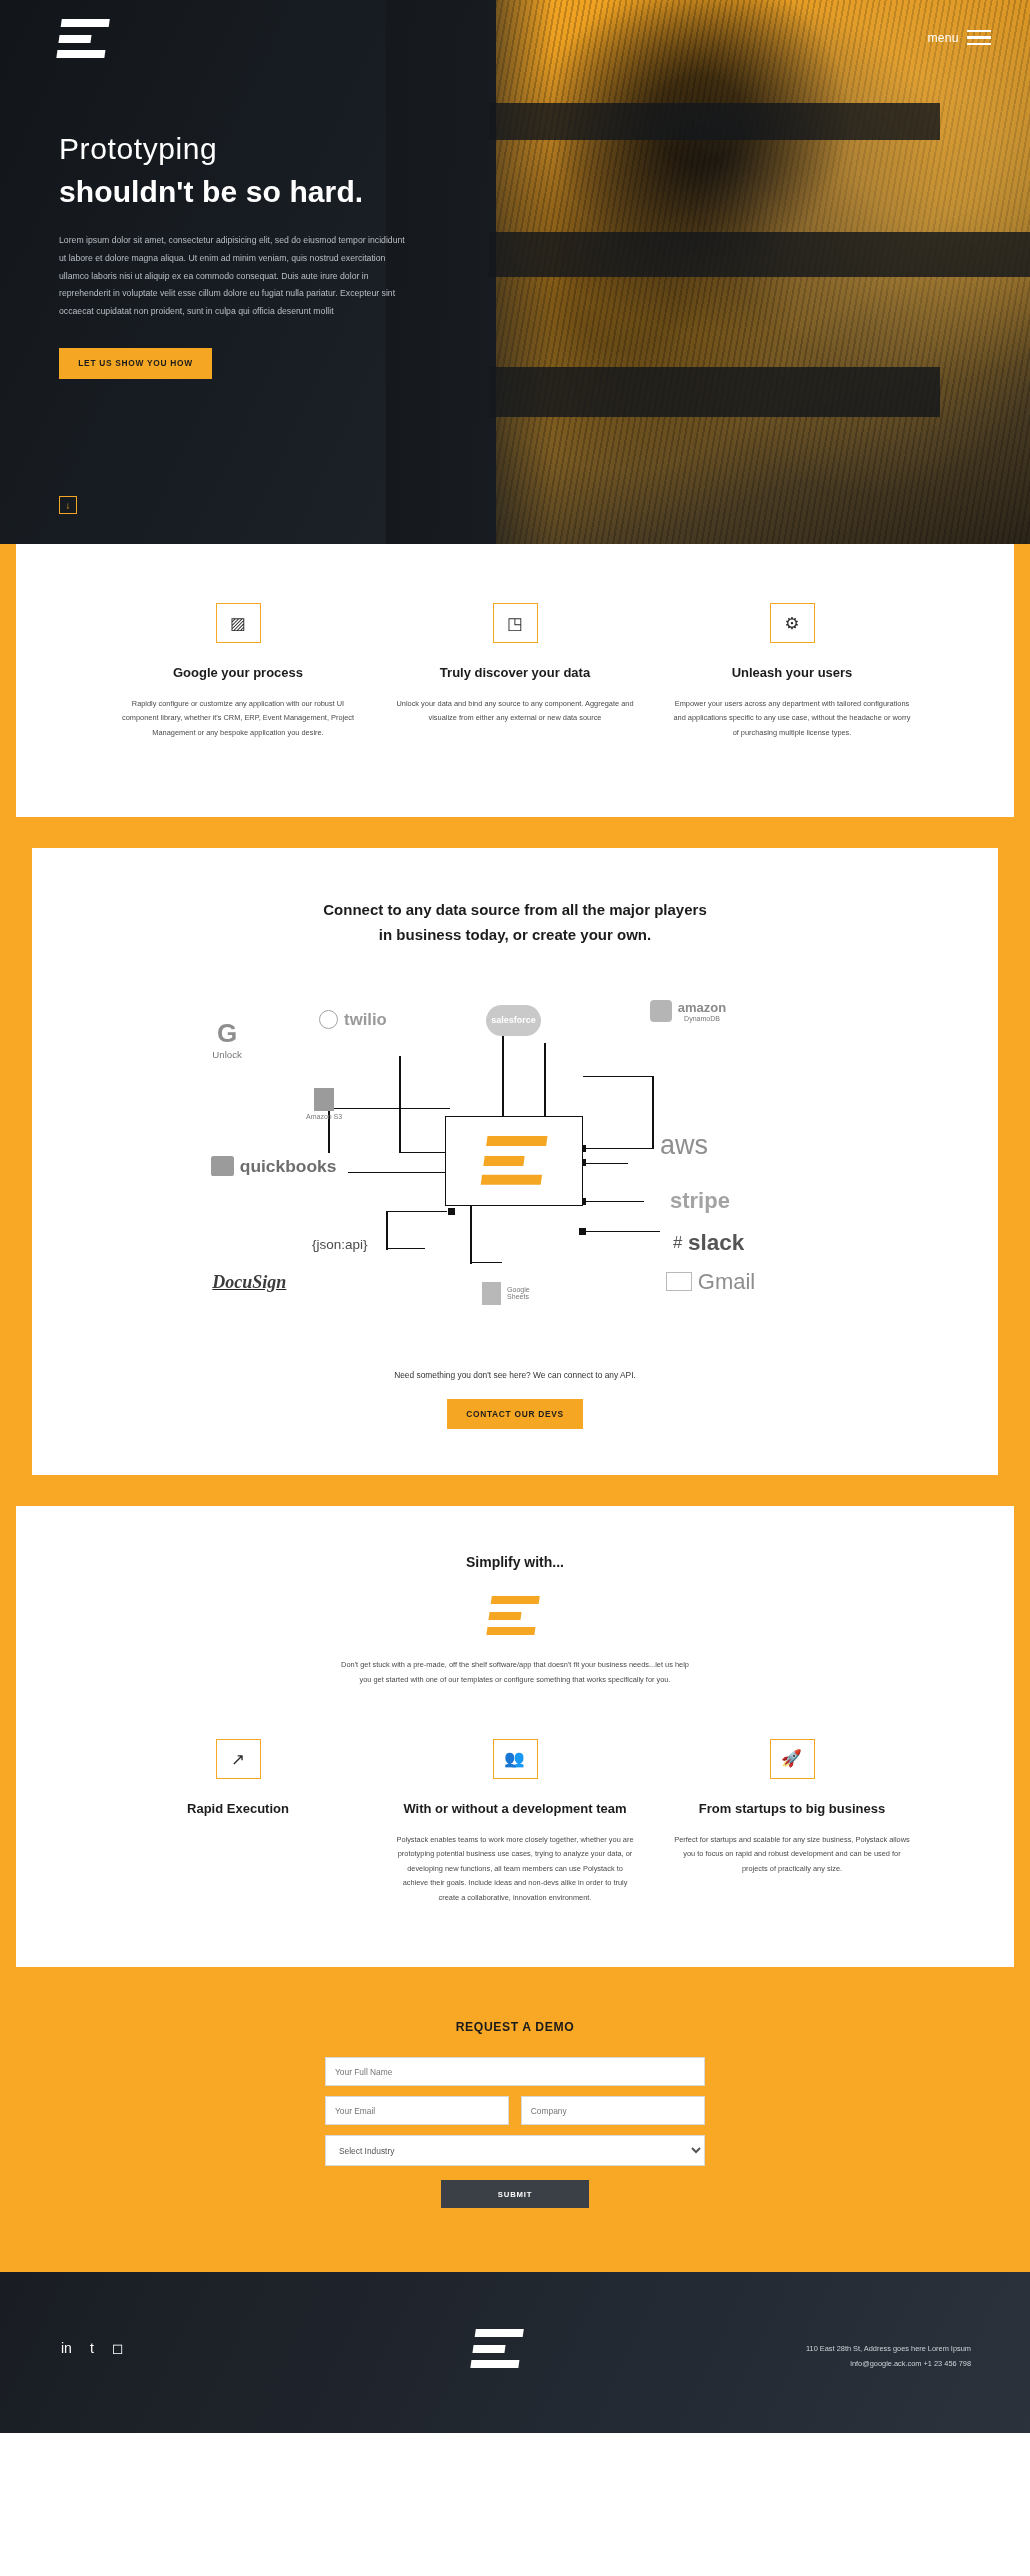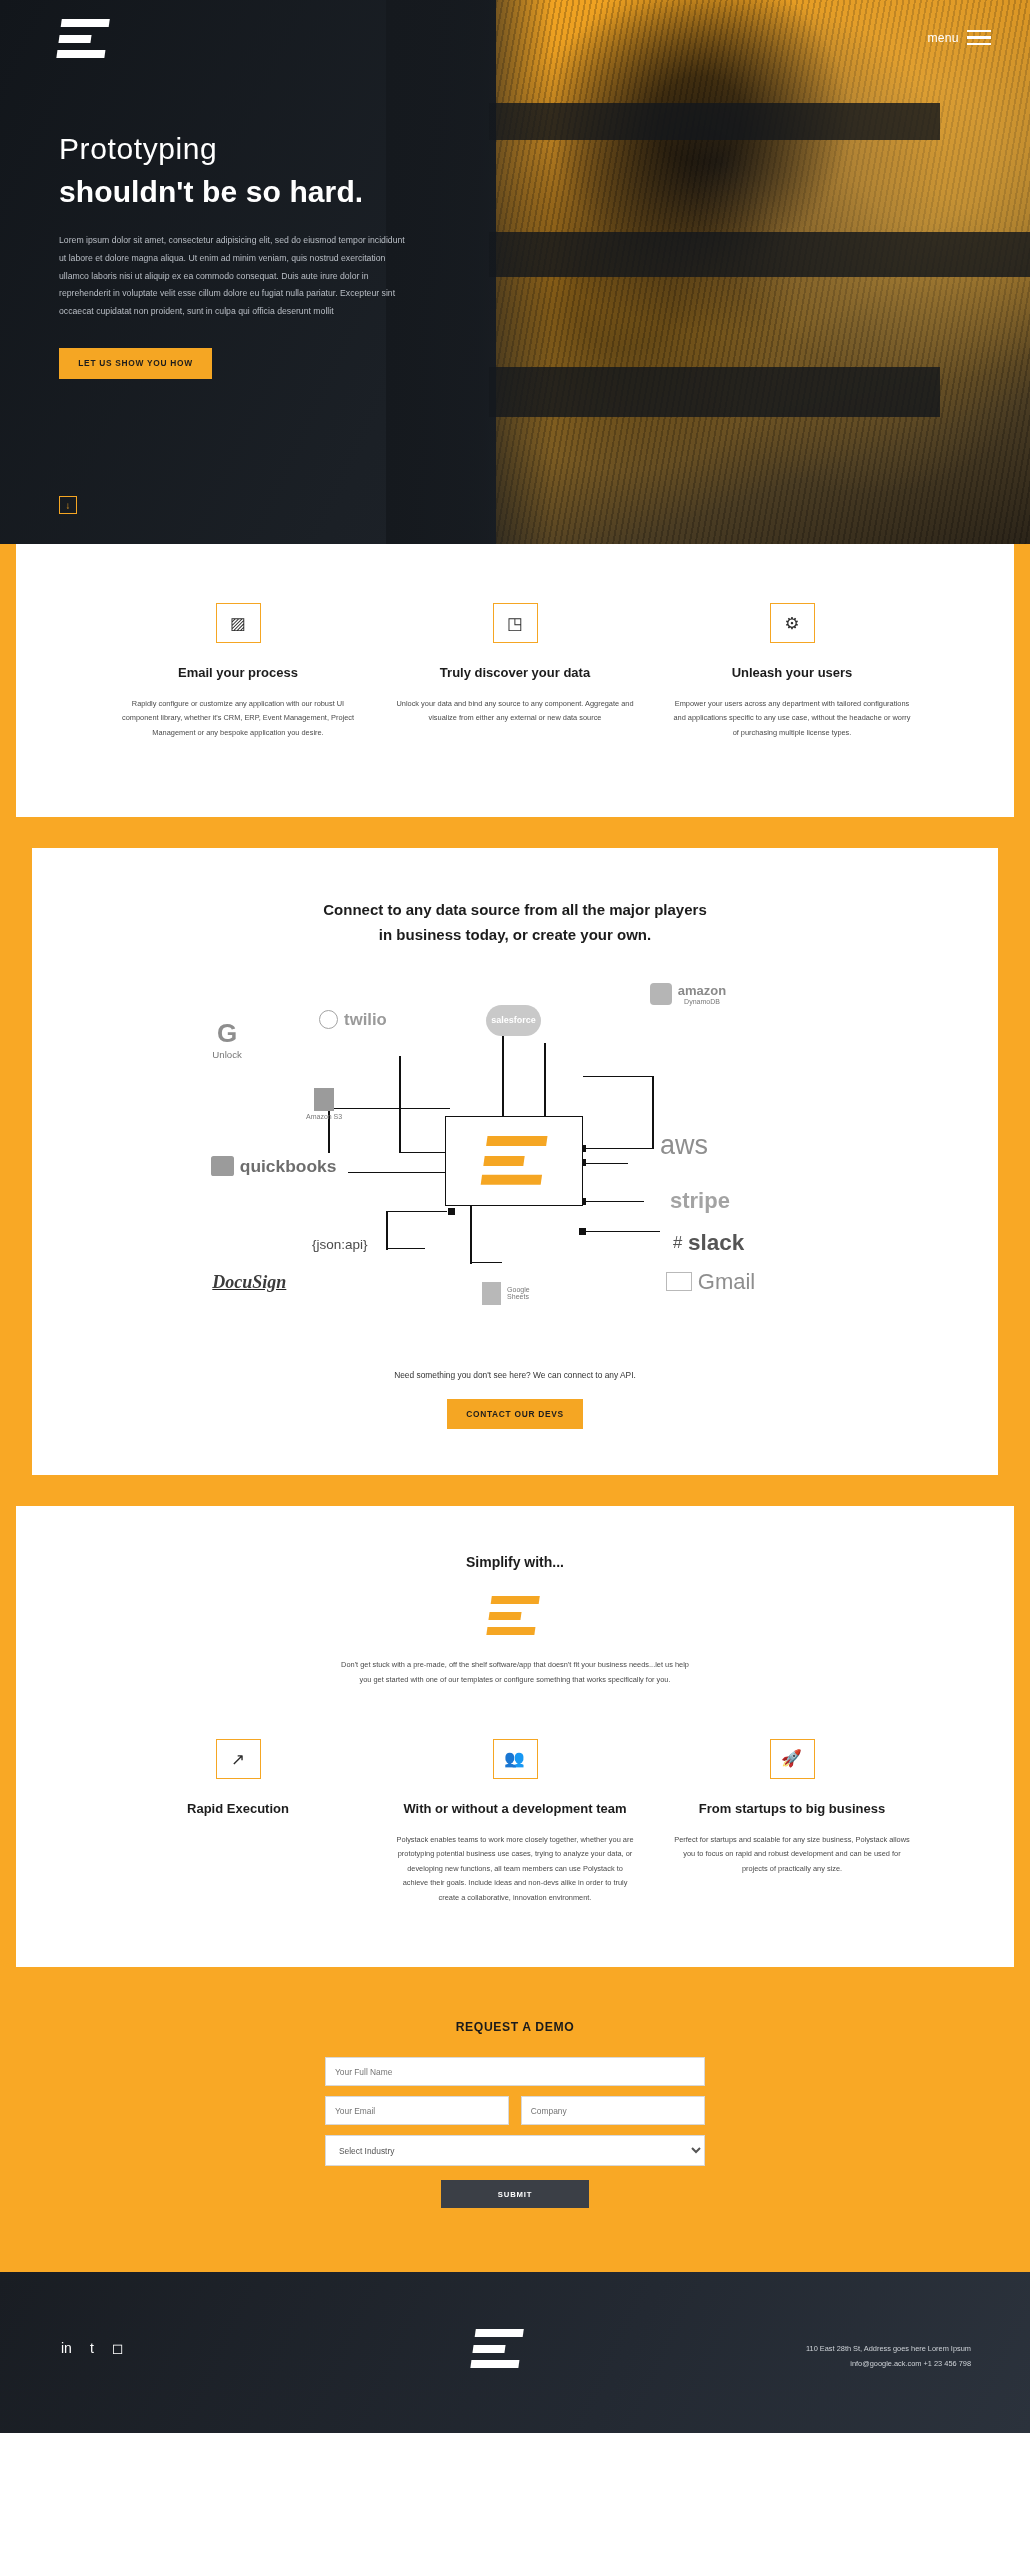--- a/index.html
+++ b/index.html
@@ -213,21 +213,21 @@
   </div>
 
   <div class="scroll-arrow">↓</div>
 </section>
 
 <section class="band-yellow">
   <div class="features">
     <div class="feature-row">
       <div class="feature-col">
         <div class="icon-box">▨</div>
-        <div class="feature-title">Email your process</div>
+        <div class="feature-title">Google your process</div>
         <div class="feature-text">Rapidly configure or customize any application with our robust UI component library, whether it's CRM, ERP, Event Management, Project Management or any bespoke application you desire.</div>
       </div>
       <div class="feature-col">
         <div class="icon-box">◳</div>
         <div class="feature-title">Truly discover your data</div>
         <div class="feature-text">Unlock your data and bind any source to any component. Aggregate and visualize from either any external or new data source</div>
       </div>
       <div class="feature-col">
         <div class="icon-box">⚙</div>
         <div class="feature-title">Unleash your users</div>
@@ -288,21 +288,21 @@
 
       <div class="node" style="left:126px;top:31px;">
         <span style="width:19.3px;height:19.3px;border:1.9px solid #a3a3a3;border-radius:50%;"></span>
         <span class="node-label">twilio</span>
       </div>
 
       <div class="node" style="left:293px;top:26px;flex-direction:column;gap:1.3px;">
         <span style="width:55px;height:31px;background:#c9c9c9;border-radius:16.7px;display:flex;align-items:center;justify-content:center;color:#fff;font-size:9px;font-weight:700;">salesforce</span>
       </div>
 
-      <div class="node" style="left:412px;top:4px;padding-left:45px;">
+      <div class="node" style="left:412px;top:21px;padding-left:45px;">
         <span style="width:22px;height:22px;background:#b5b5b5;border-radius:3.9px;"></span>
         <span style="display:flex;flex-direction:column;">
           <span style="font-size:13px;color:#8a8a8a;font-weight:700;">amazon</span>
           <span class="node-small">DynamoDB</span>
         </span>
       </div>
 
       <div class="node" style="left:467px;top:151px;">
         <span style="font-size:27px;color:#8e8e8e;font-weight:400;">aws</span>
       </div>

